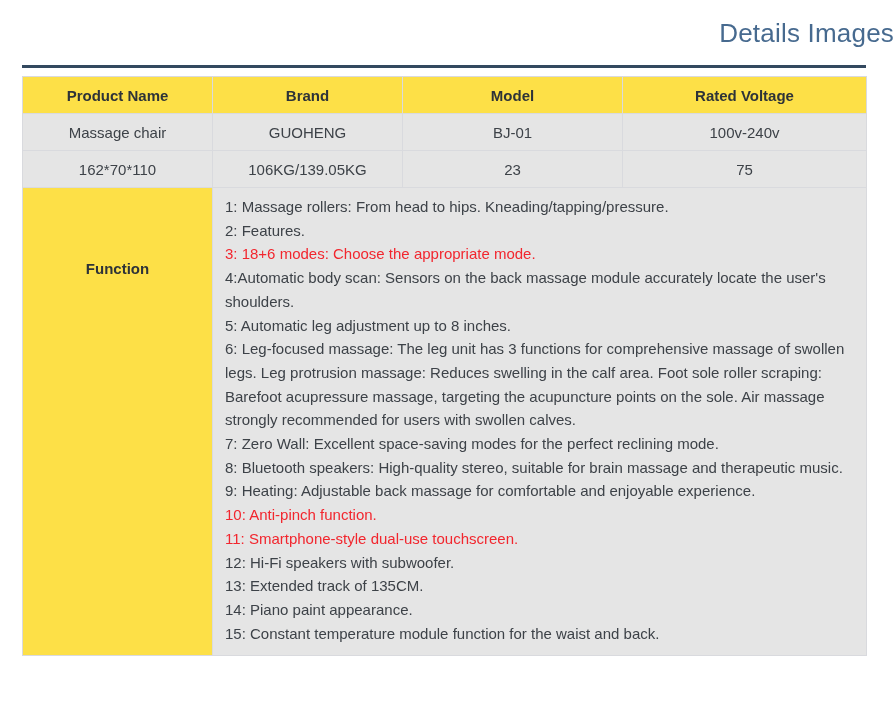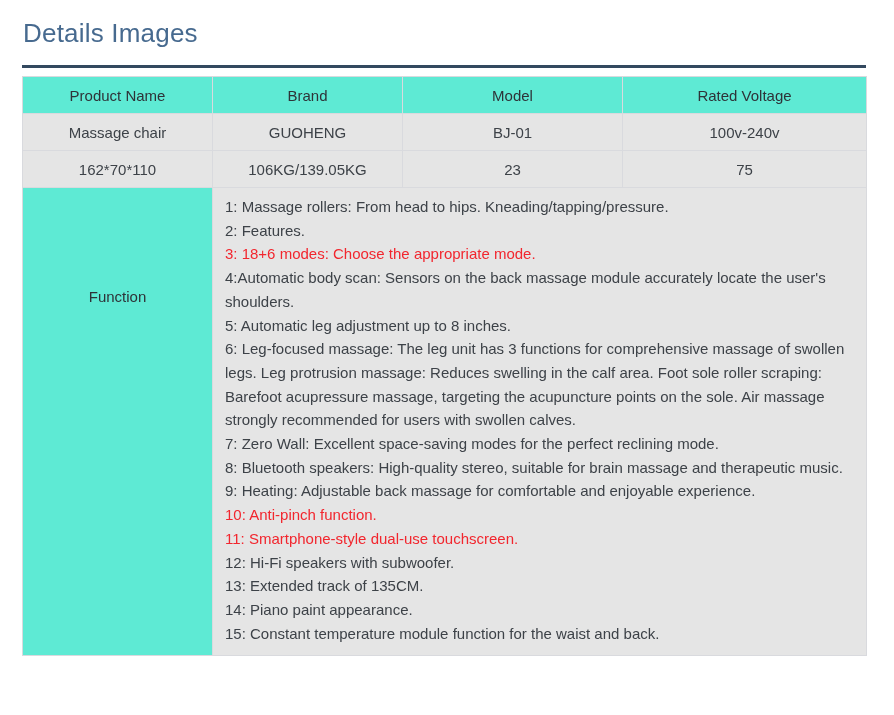--- a/index.html
+++ b/index.html
@@ -3,36 +3,36 @@
 <meta charset="utf-8">
 <style>
   html, body { margin:0; padding:0; }
   body {
     width:894px; height:715px; overflow:hidden; background:#ffffff;
     font-family:"Liberation Sans","DejaVu Sans",sans-serif;
     -webkit-font-smoothing:antialiased;
   }
   .page { padding:12px 0 0 22px; }
   .page-title {
-    margin:6px 12px 0 1px; font-size:26px; font-weight:400;
-    color:#476a8f; letter-spacing:0.2px; line-height:31px;
+    margin:6px 0 0 1px; font-size:26px; font-weight:400;
+    color:#476a8f; letter-spacing:0.2px; line-height:31px;text-align:right;
   }
   .title-divider { width:844px; height:3px; background:#33495f; margin-top:16px; }
   table.details-table {
     border-collapse:collapse; table-layout:fixed;
     width:844px; margin-top:8px;
   }
   .details-table th, .details-table td {
     border:1px solid #d9dade; font-size:15px; height:36px;
     text-align:center; padding:0; overflow:hidden;
   }
-  .details-table th { background:#5eead4; color:#2e3338; font-weight:400; }
+  .details-table th { background:#fde047; color:#2e3338; font-weight:700; }
   .details-table td { background:#e5e5e5; color:#3d4248; font-weight:400; }
   th.red-head { color:#b8383e; white-space:pre-wrap; }
-  th.fn-label { vertical-align:top; padding-top:100px; }
+  th.fn-label { vertical-align:top; padding-top:72px; }
   td.fn-cell {
     text-align:left; vertical-align:top;
     padding:7px 16px 10px 12px; line-height:23.7px; height:auto;
   }
   .fn-line { color:#3d4248; }
   .fn-line.red { color:#f2262e; font-weight:400; }
 </style>
 </head>
 <body>
 

